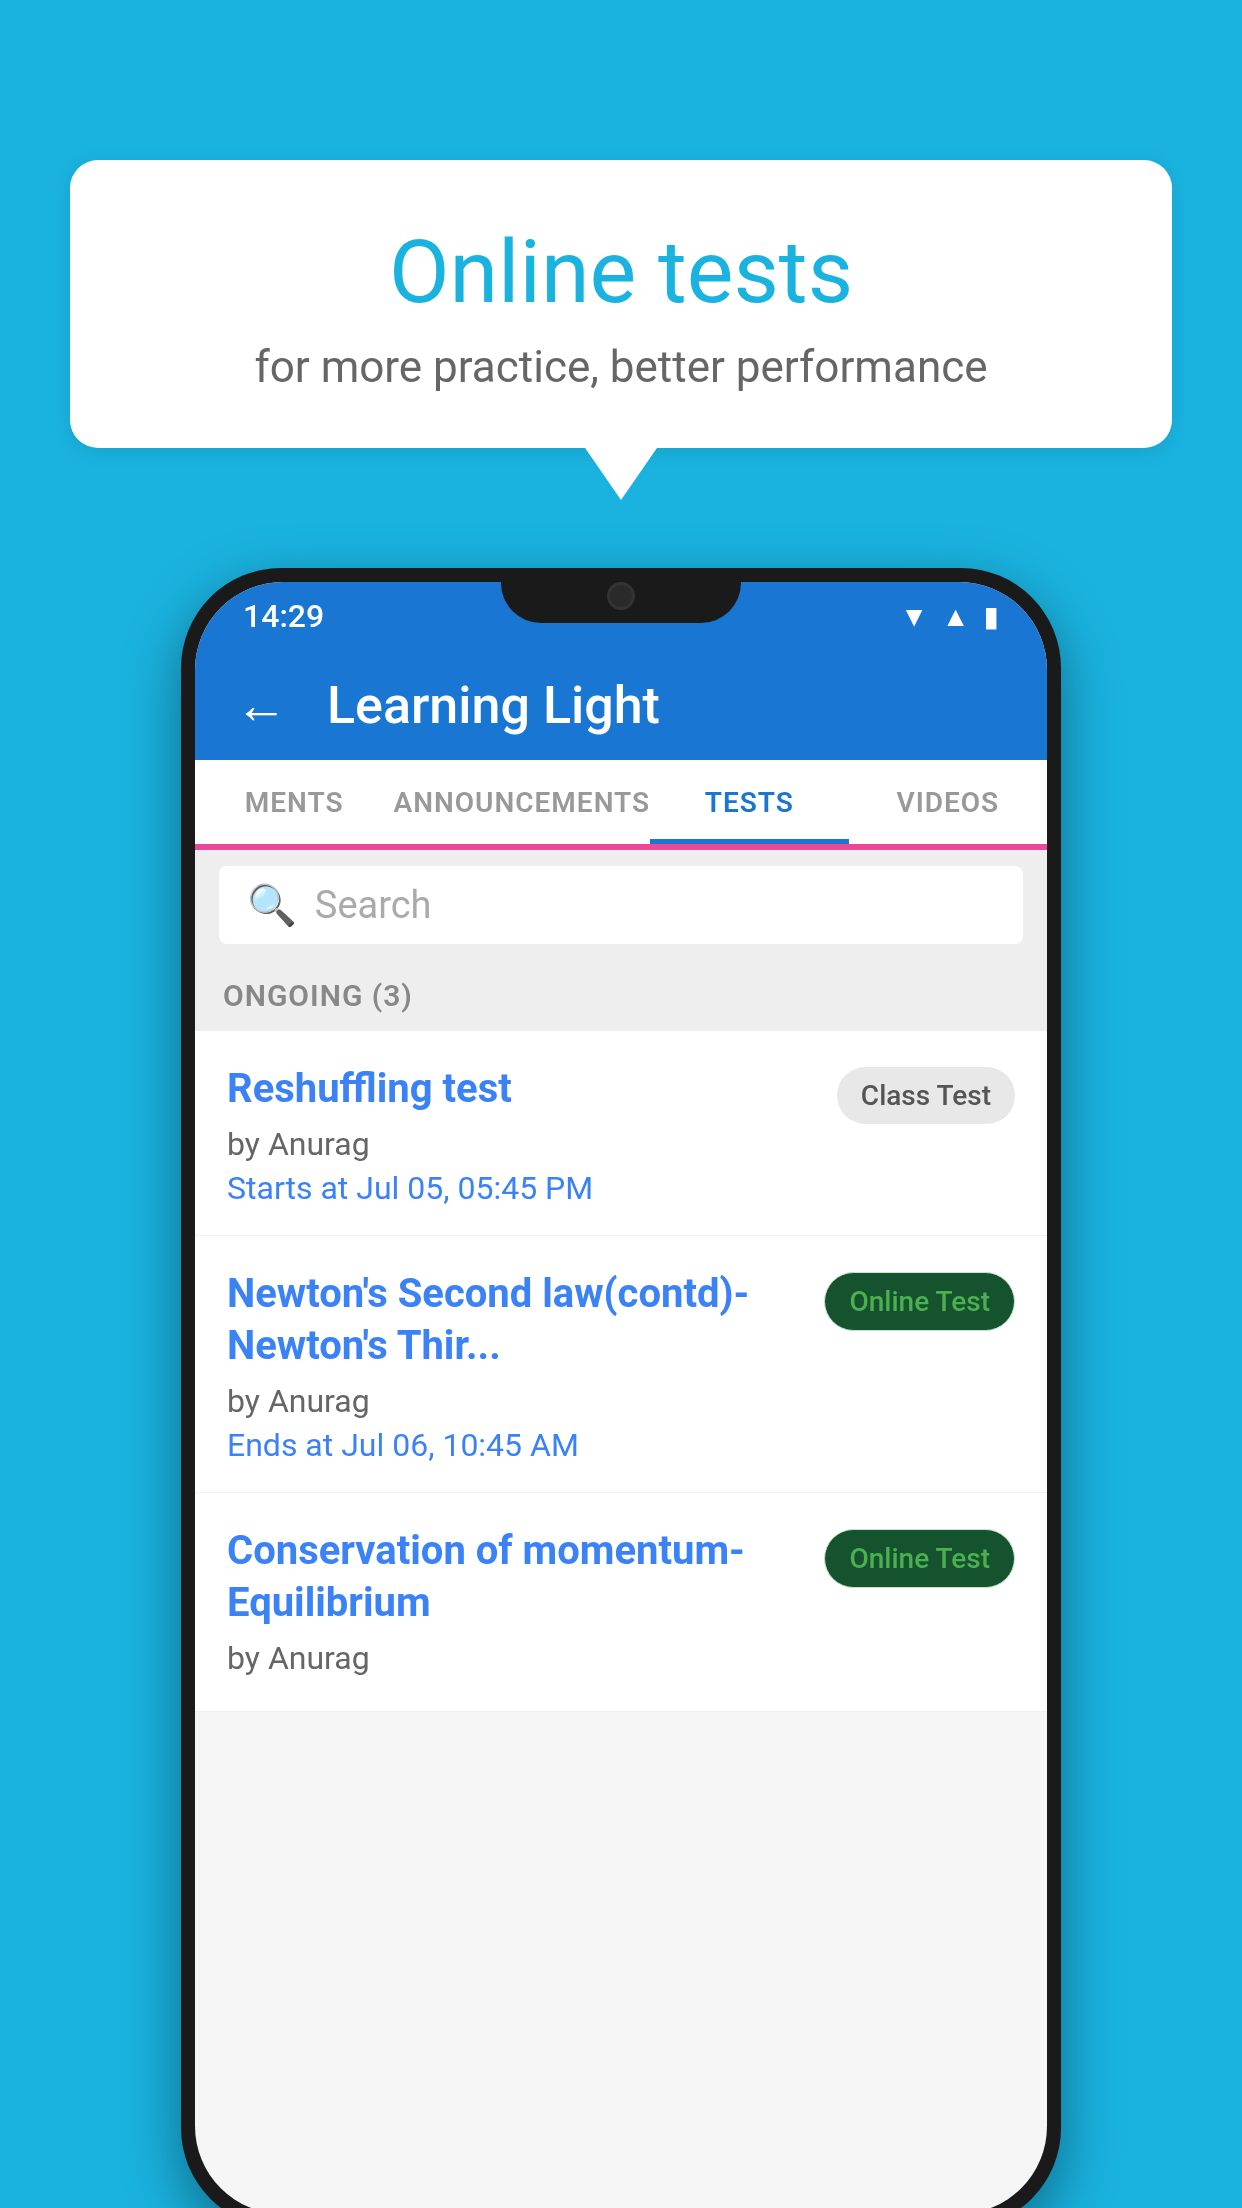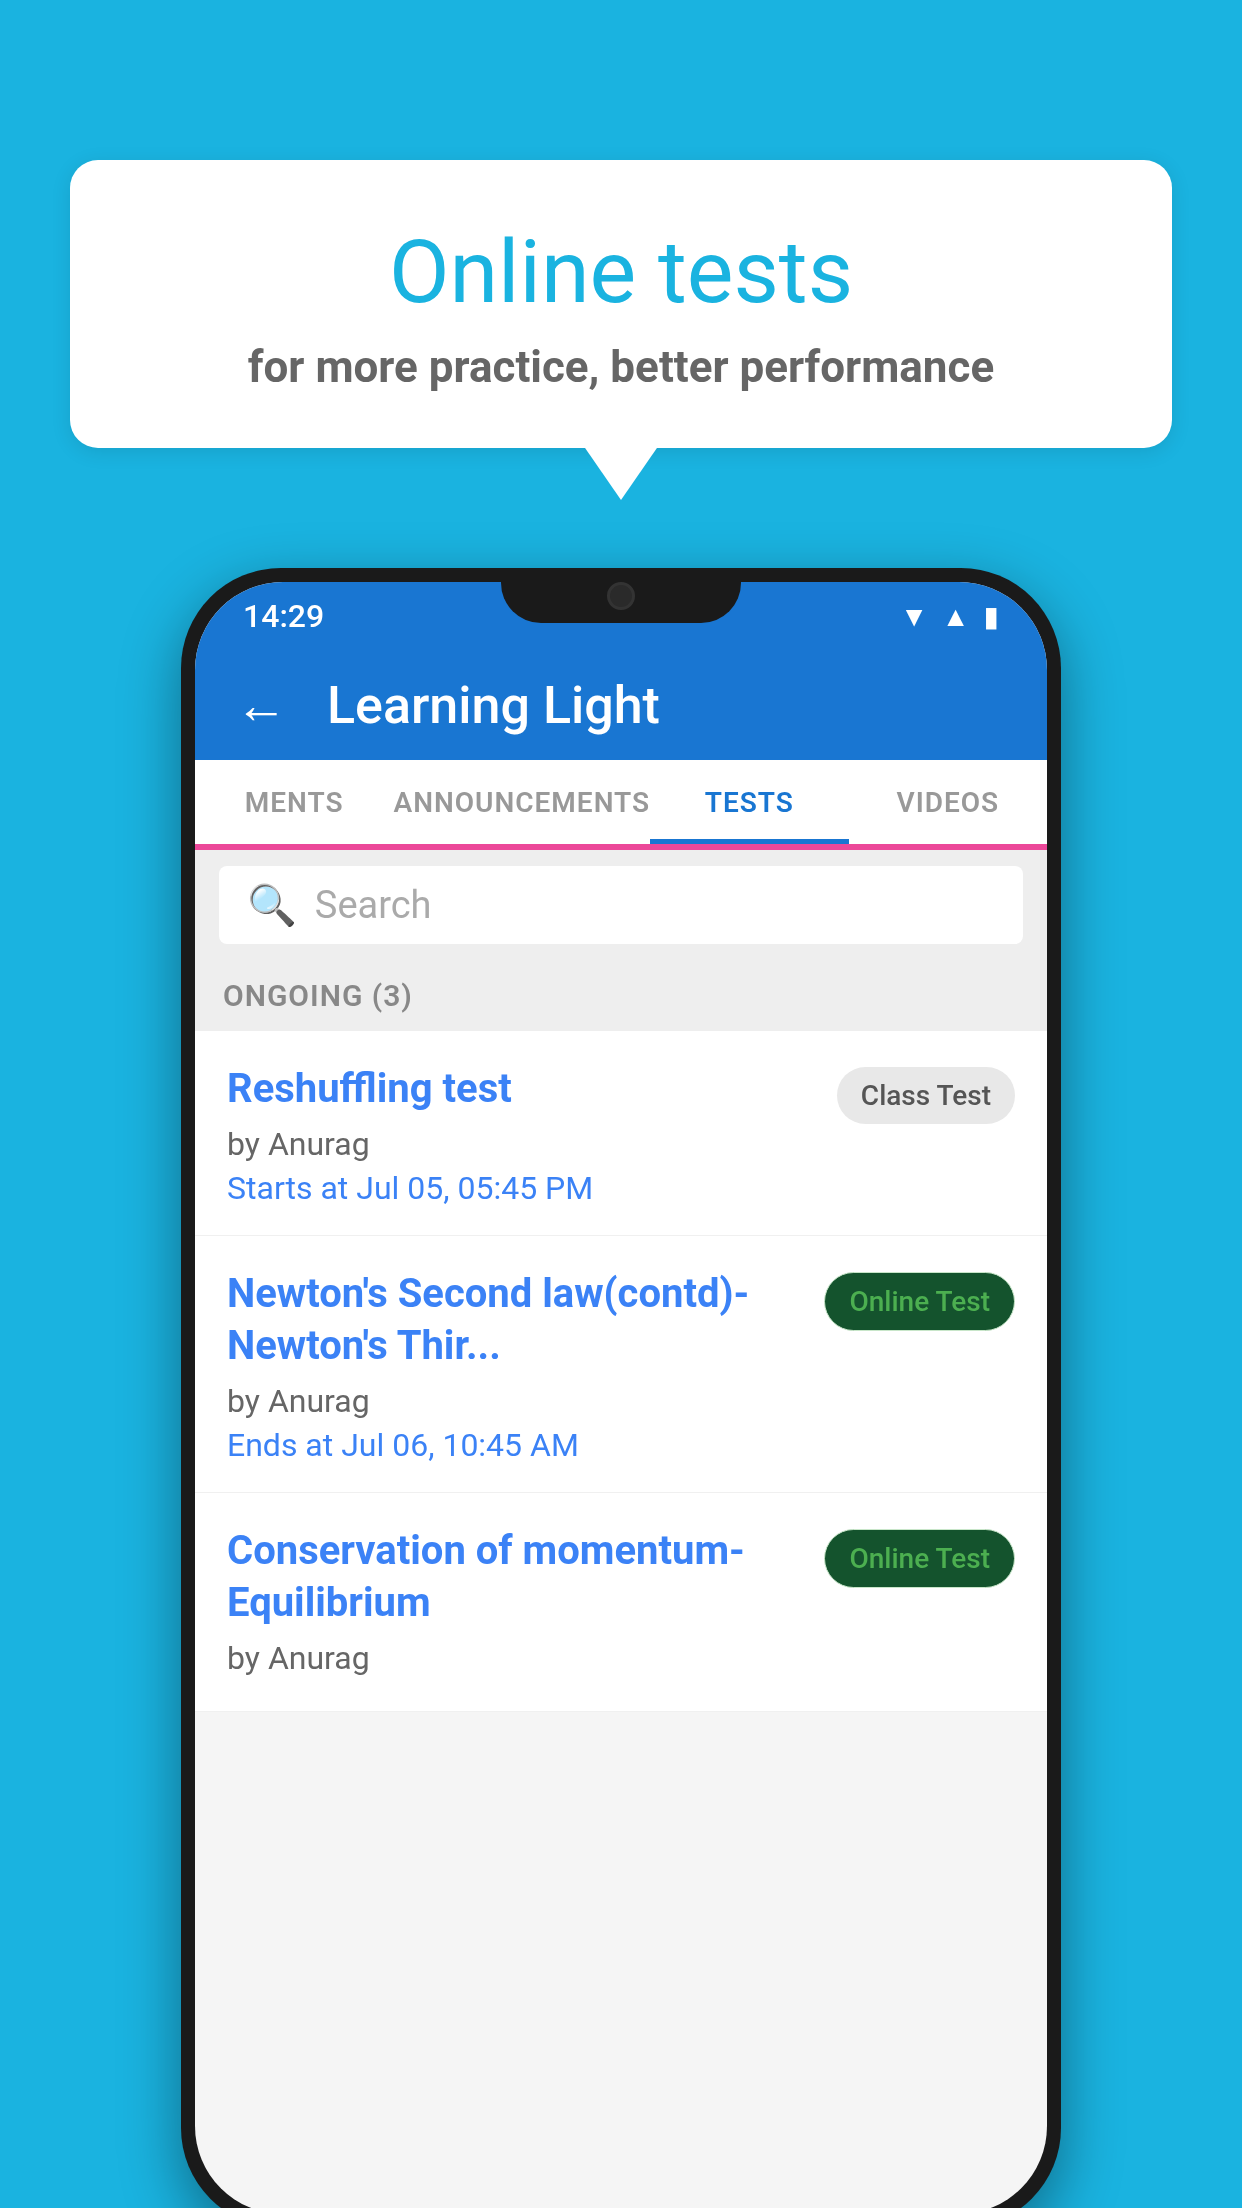--- a/index.html
+++ b/index.html
@@ -47,21 +47,21 @@
     .speech-bubble-title {
       font-size: 88px;
       color: #1ab3e0;
       font-weight: 400;
       margin-bottom: 18px;
     }
 
     .speech-bubble-subtitle {
       font-size: 44px;
       color: #666;
-      font-weight: 700;
+      font-weight: 400;
     }
 
     
     .phone-frame {
       position: absolute;
       bottom: -20px;
       left: 50%;
       transform: translateX(-50%);
       width: 880px;
       height: 1660px;

